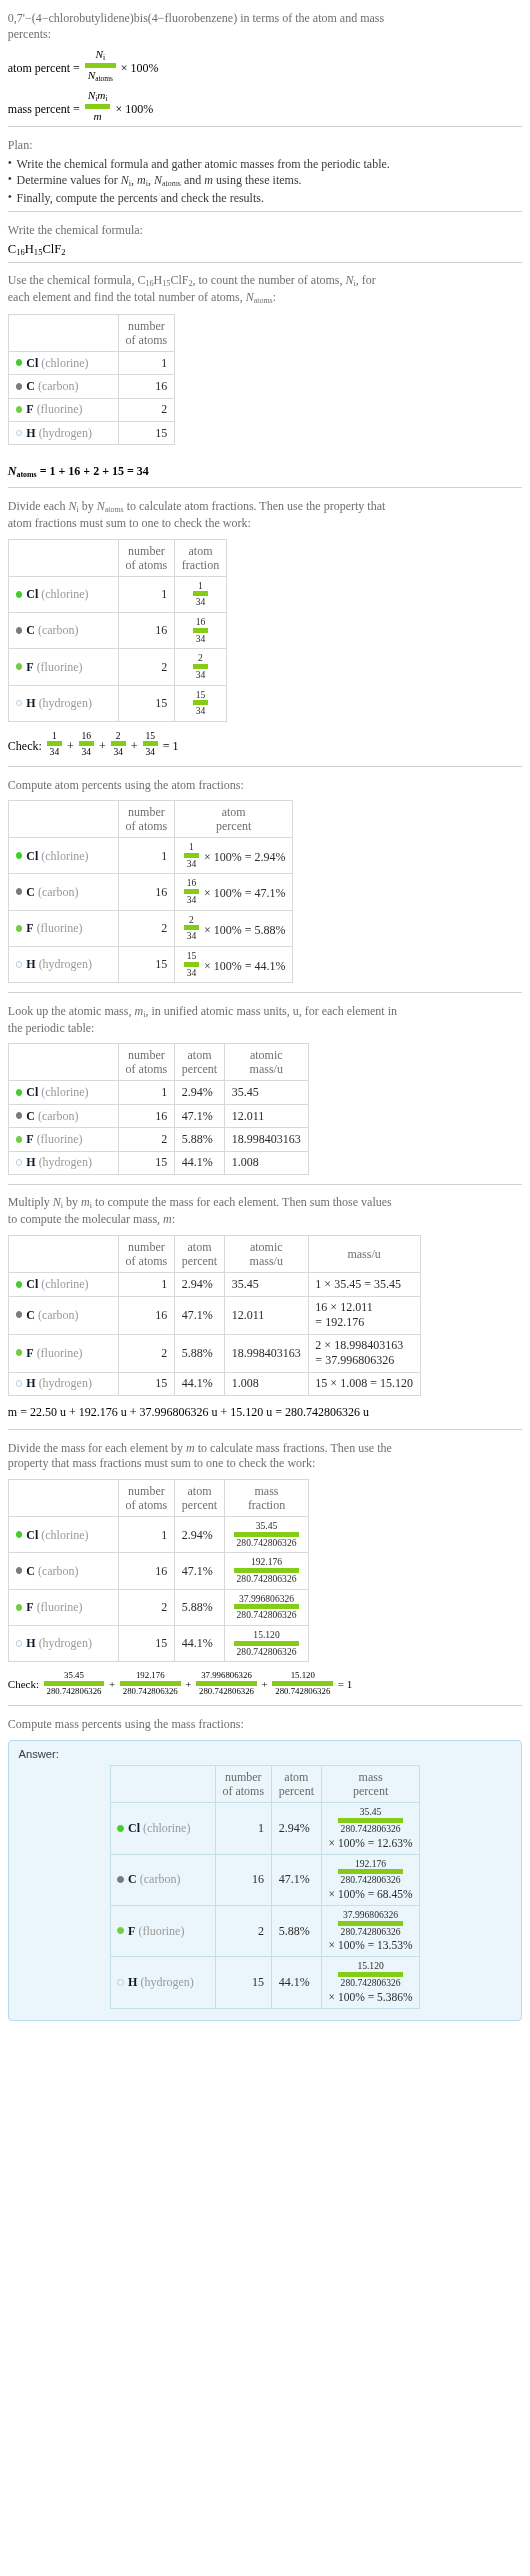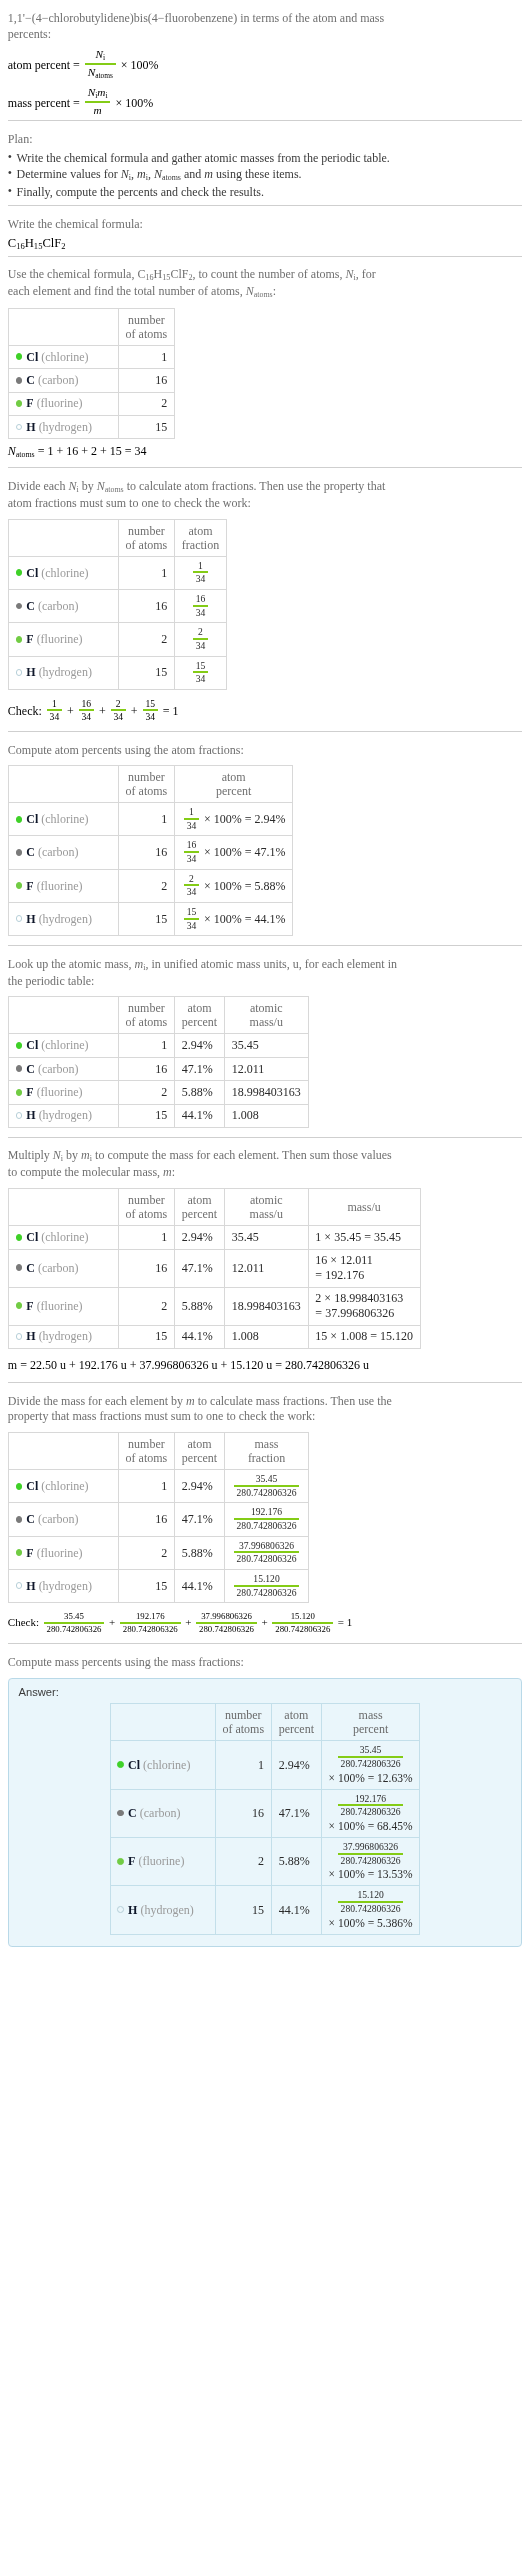--- a/index.html
+++ b/index.html
@@ -28,21 +28,21 @@
   .math { font-family:"Liberation Serif","DejaVu Serif",serif; }
   i.v { font-style:italic; }
   sub { font-size:0.68em; vertical-align:-0.28em; font-style:normal; }
   .sub-rm { font-size:0.66em; vertical-align:-0.28em; font-style:normal; }
 
   .frac {
     display:inline-block; vertical-align:-0.52em;
     text-align:center; line-height:1.12; margin:0 1.9px;
   }
   .frac .num { display:block; padding:0 2.9px; font-size:0.94em;font-family:Liberation Serif, serif; }
-  .frac .den { display:block; padding:1px 2.9px 0 2.9px; border-top:2px solid #84cc16; font-size:0.94em;font-family:Liberation Serif, serif; }
+  .frac .den { display:block; padding:1px 2.9px 0 2.9px; border-top:5px solid #84cc16; font-size:0.94em;font-family:Liberation Serif, serif; }
   .frac.tiny .num, .frac.tiny .den { font-size:0.80em; }
 
   .eqline { margin-top:5.8px; line-height:1.05; white-space:nowrap; }
 
   
   table.t { border-collapse:collapse; margin-top:6.8px; background:transparent; }
   table.t td, table.t th {
     border:1px solid #d8d8d8;
     padding:3.9px 6.8px;
     vertical-align:middle;
@@ -82,21 +82,21 @@
   .answer table.t th { color:#6a6a6a; }
   .mp { text-align:center; line-height:1.1; }
   .mp .tail { display:block; margin-top:1px; font-size:0.96em; }
 </style>
 </head>
 <body>
 
 <div class="page">
 
   <div class="sec">
-    <div class="prompt">1,1'−(4−chlorobutylidene)bis(4−fluorobenzene) in terms of the atom and mass</div>
+    <div class="prompt">0,7'−(4−chlorobutylidene)bis(4−fluorobenzene) in terms of the atom and mass</div>
     <div class="prompt">percents:</div>
 
     <div class="eqline math dark">
       <span>atom percent =</span>
       <span class="frac">
         <span class="num"><i class="v">N</i><sub>i</sub></span>
         <span class="den"><i class="v">N</i><span class="sub-rm">atoms</span></span>
       </span>
       <span>× 100%</span>
     </div>
@@ -153,21 +153,21 @@
         <td class="elem"><span class="dot" style="background:#72cc44;border:1px solid #72cc44"></span><span class="sym">F</span> <span class="nm">(fluorine)</span></td>
         <td class="num">2</td>
       </tr>
       <tr>
         <td class="elem"><span class="dot" style="background:#ffffff;border:1px solid #b6cfd8"></span><span class="sym">H</span> <span class="nm">(hydrogen)</span></td>
         <td class="num">15</td>
       </tr>
     </tbody>
       </table>
 
-    <div class="math dark" style="margin-top:5px;"><i class="v">N</i><span class="sub-rm">atoms</span> <span>= 1 + 16 + 2 + 15 = 34</span></div>
+    <div class="math dark" style="margin-top:19px;font-weight:bold;"><i class="v">N</i><span class="sub-rm">atoms</span> <span>= 1 + 16 + 2 + 15 = 34</span></div>
     <div class="rule" style="margin-top:7.8px"></div>
   </div>
 
   <div class="sec">
     <div class="prompt">Divide each <span class="math"><i class="v">N</i><sub>i</sub></span> by <span class="math"><i class="v">N</i><span class="sub-rm">atoms</span></span> to calculate atom fractions. Then use the property that</div>
     <div class="prompt">atom fractions must sum to one to check the work:</div>
 
     <table class="t">
       <tbody>
           <tr>

